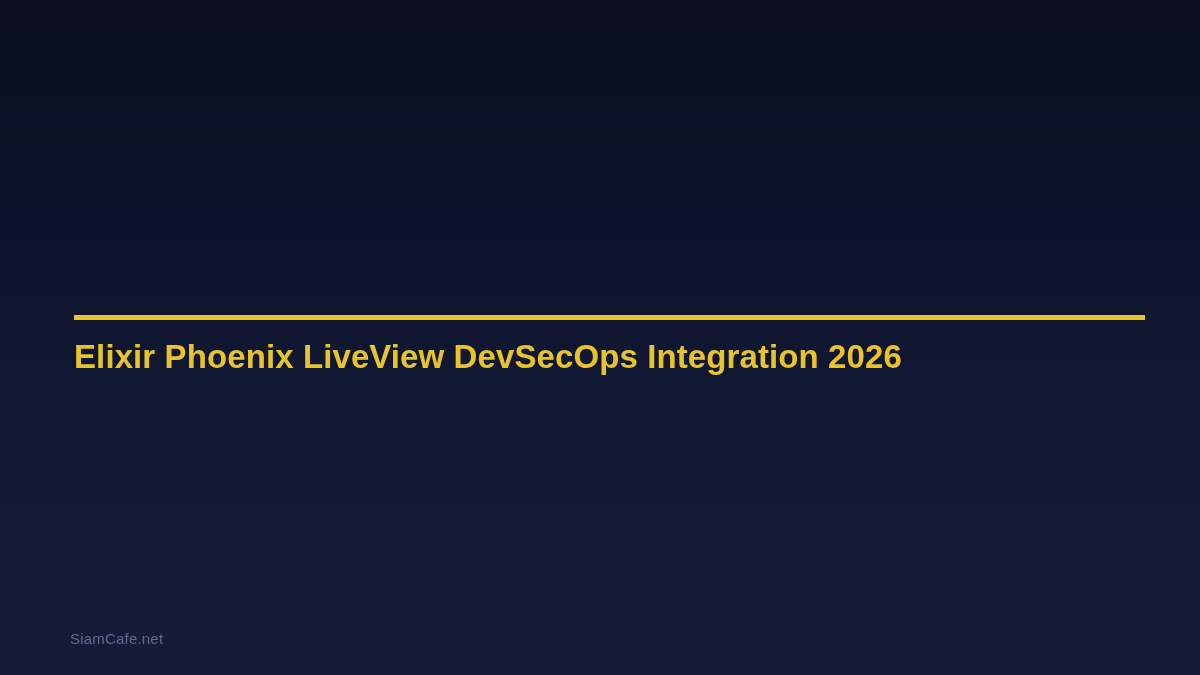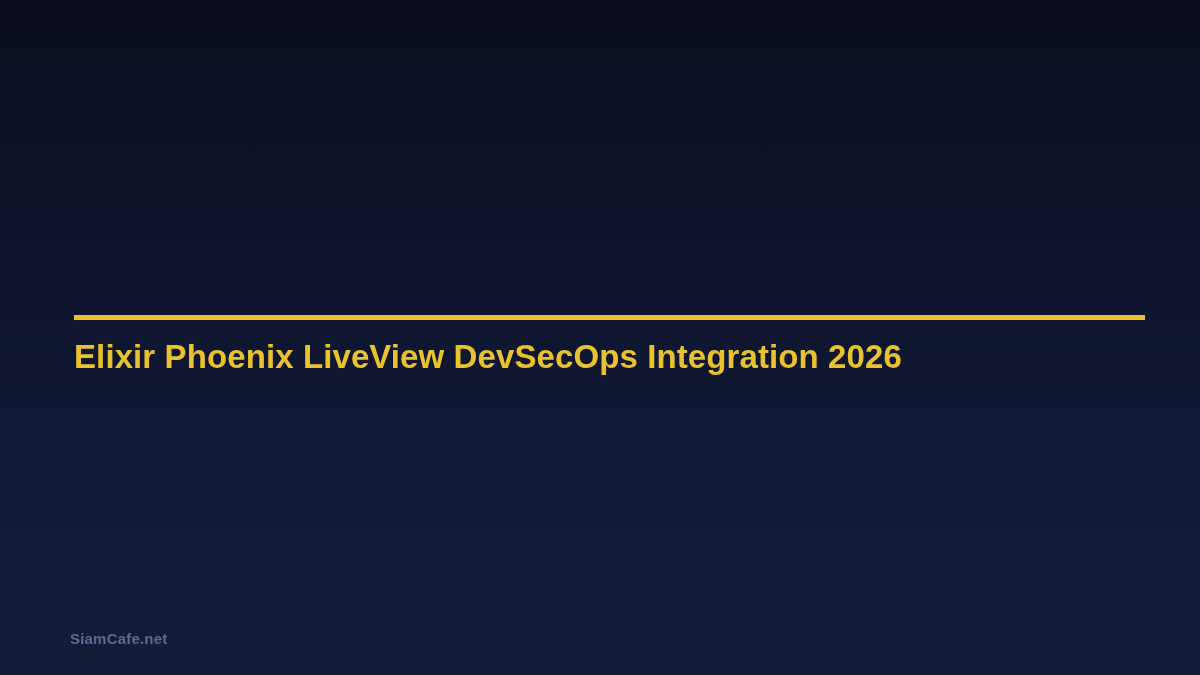--- a/index.html
+++ b/index.html
@@ -72,21 +72,21 @@
   }
 
   .footer {
     position: absolute;
     left: 70px;
     bottom: 27px;
   }
 
   .footer-brand {
     font-size: 15px;
-    font-weight: bold;
+    font-weight: normal;
     color: #5b6b92;
     letter-spacing: 0.2px;
   }
 </style>
 </head>
 <body>
 
 <div class="slide">
 
   <div class="grain"></div>

